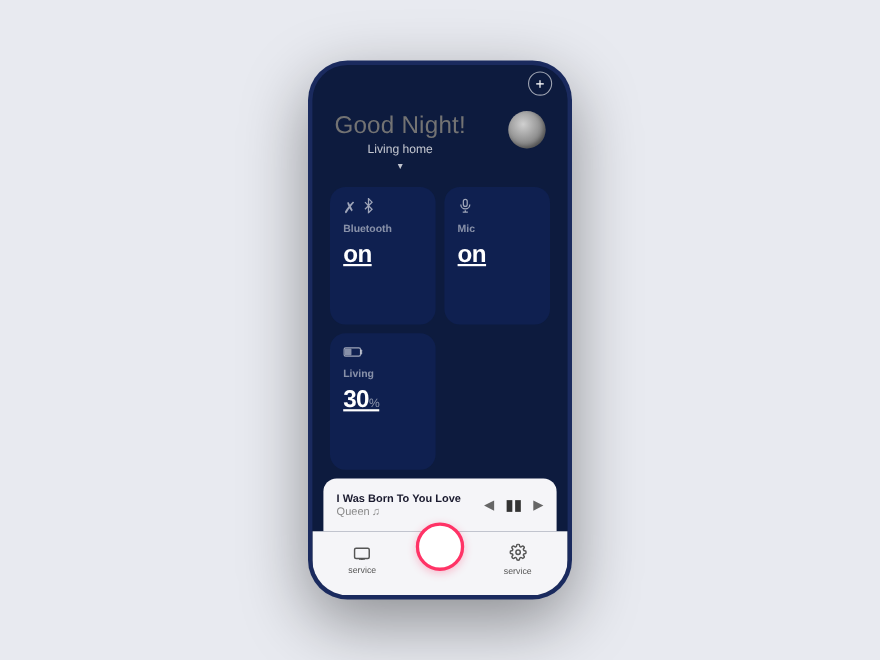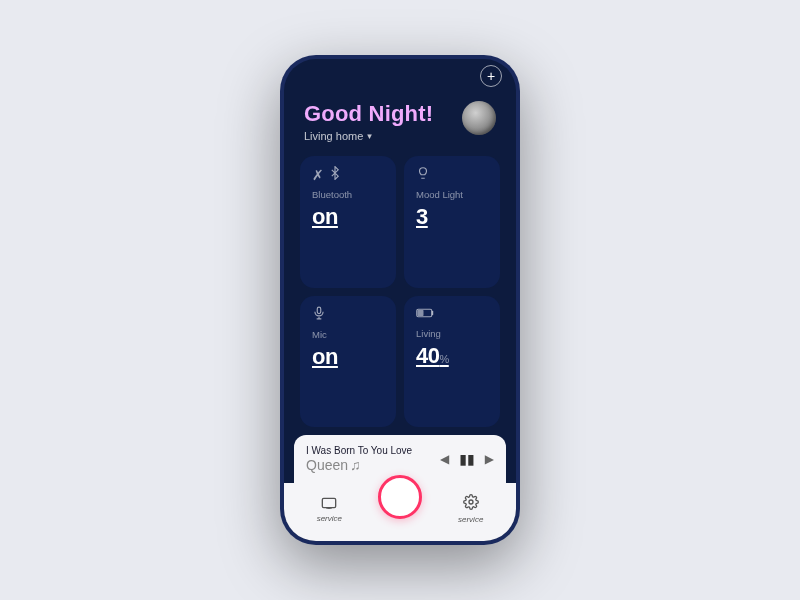--- a/index.html
+++ b/index.html
@@ -61,31 +61,32 @@
     .header {
       padding: 14px 20px 10px;
       display: flex;
       align-items: flex-start;
       justify-content: space-between;
     }
 
     .greeting-section {}
 
     .greeting-title {
-      color: #f0abfc;
+      color: #737373;
       font-size: 22px;
-      font-weight: 700;
+      font-weight: 400;
       letter-spacing: 0.2px;
     }
 
     .location-row {
       display: flex;
       align-items: center;
       gap: 4px;
       margin-top: 3px;
+      flex-direction: column;
     }
 
     .location-text {
       color: rgba(255,255,255,0.75);
       font-size: 11px;
     }
 
     .chevron-icon {
       color: rgba(255,255,255,0.75);
       font-size: 9px;
@@ -119,20 +120,21 @@
 
     .card-icon {
       font-size: 14px;
       color: rgba(255,255,255,0.6);
       margin-bottom: 2px;
     }
 
     .card-label {
       color: rgba(255,255,255,0.5);
       font-size: 9.5px;
+      font-weight: bold;
     }
 
     .card-value {
       color: white;
       font-size: 22px;
       font-weight: 600;
       letter-spacing: -0.5px;
       text-decoration: underline;
     }
 
@@ -151,26 +153,26 @@
       display: flex;
       align-items: center;
       justify-content: space-between;
       min-height: 48px;
     }
 
     .music-info {}
 
     .music-title {
       font-size: 10px;
-      font-weight: 400;
+      font-weight: 700;
       color: #1a1a2e;
     }
 
     .music-artist {
-      font-size: 14px;
+      font-size: 10px;
       color: #888;
       display: flex;
       align-items: center;
       gap: 2px;
       margin-top: 1px;
     }
 
     .music-controls {
       display: flex;
       align-items: center;
@@ -209,21 +211,20 @@
     }
 
     .nav-icon {
       font-size: 14px;
       color: #555;
     }
 
     .nav-label {
       font-size: 8px;
       color: #555;
-      font-style: italic;
     }
 
     .nav-center {
       flex: 1;
       display: flex;
       justify-content: center;
       align-items: center;
       position: relative;
     }
 
@@ -277,29 +278,20 @@
       <div class="card">
         <div class="card-icon">✗
           <svg width="14" height="14" viewBox="0 0 24 24" fill="none" stroke="rgba(255,255,255,0.6)" stroke-width="2">
             <polyline points="6.5 6.5 17.5 17.5 12 23 12 1 17.5 6.5 6.5 17.5"></polyline>
           </svg>
         </div>
         <div class="card-label">Bluetooth</div>
         <div class="card-value">on</div>
       </div>
 
-      <div class="card">
-        <div class="card-icon">
-          <svg width="14" height="14" viewBox="0 0 24 24" fill="none" stroke="rgba(255,255,255,0.6)" stroke-width="2">
-            <path d="M9 21h6M12 3a6 6 0 0 1 6 6c0 2.5-1.5 4.5-3 6H9c-1.5-1.5-3-3.5-3-6a6 6 0 0 1 6-6z"></path>
-          </svg>
-        </div>
-        <div class="card-label">Mood Light</div>
-        <div class="card-value">3</div>
-      </div>
 
       <div class="card">
         <div class="card-icon">
           <svg width="14" height="14" viewBox="0 0 24 24" fill="none" stroke="rgba(255,255,255,0.6)" stroke-width="2">
             <rect x="9" y="2" width="6" height="11" rx="3"></rect>
             <path d="M5 10a7 7 0 0 0 14 0M12 19v3M8 22h8"></path>
           </svg>
         </div>
         <div class="card-label">Mic</div>
         <div class="card-value">on</div>
@@ -308,21 +300,21 @@
       <div class="card">
         <div class="card-icon">
           <svg width="18" height="12" viewBox="0 0 24 12" fill="none" stroke="rgba(255,255,255,0.6)" stroke-width="1.5">
             <rect x="1" y="1" width="20" height="10" rx="2"></rect>
             <rect x="2" y="2" width="8" height="8" rx="1" fill="rgba(255,255,255,0.5)" stroke="none"></rect>
             <path d="M22 4v4" stroke-width="2" stroke-linecap="round"></path>
           </svg>
         </div>
         <div class="card-label">Living</div>
         <div class="card-value">
-          <span>40</span><span class="card-value-unit">%</span>
+          <span>30</span><span class="card-value-unit">%</span>
         </div>
       </div>
 
     </div>
 
     <div class="music-bar">
       <div class="music-info">
         <div class="music-title">I Was Born To You Love</div>
         <div class="music-artist">
           <span>Queen</span>

